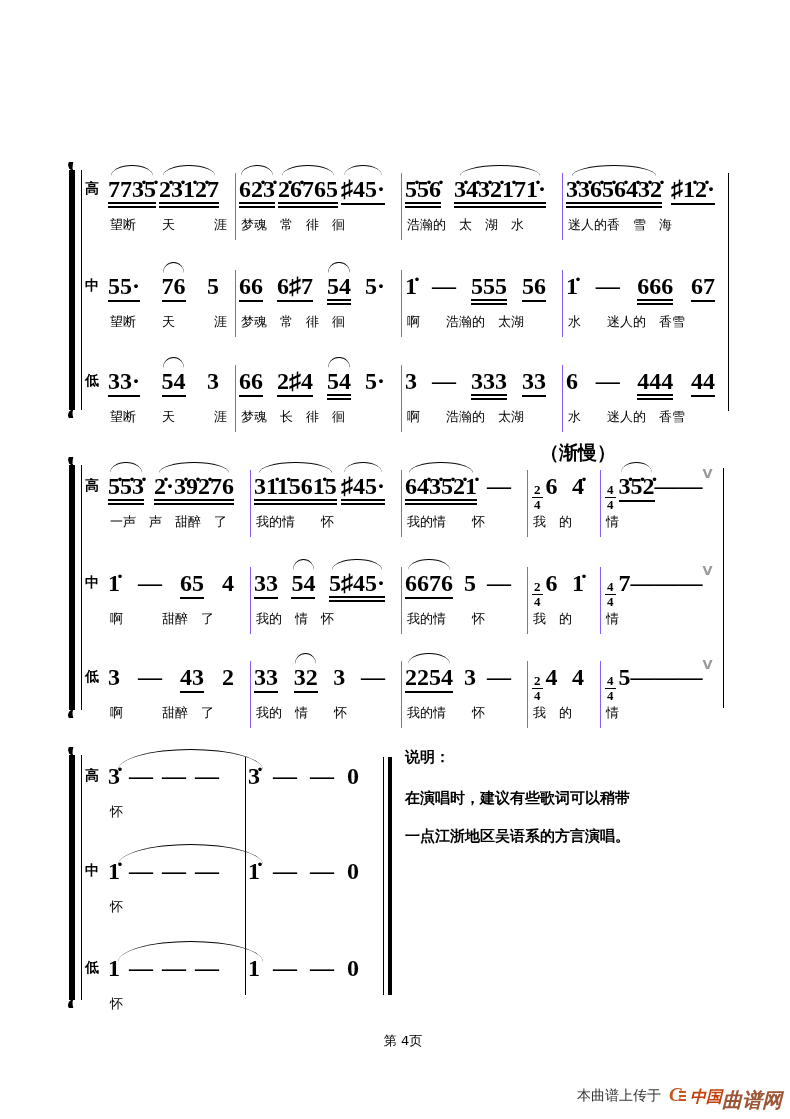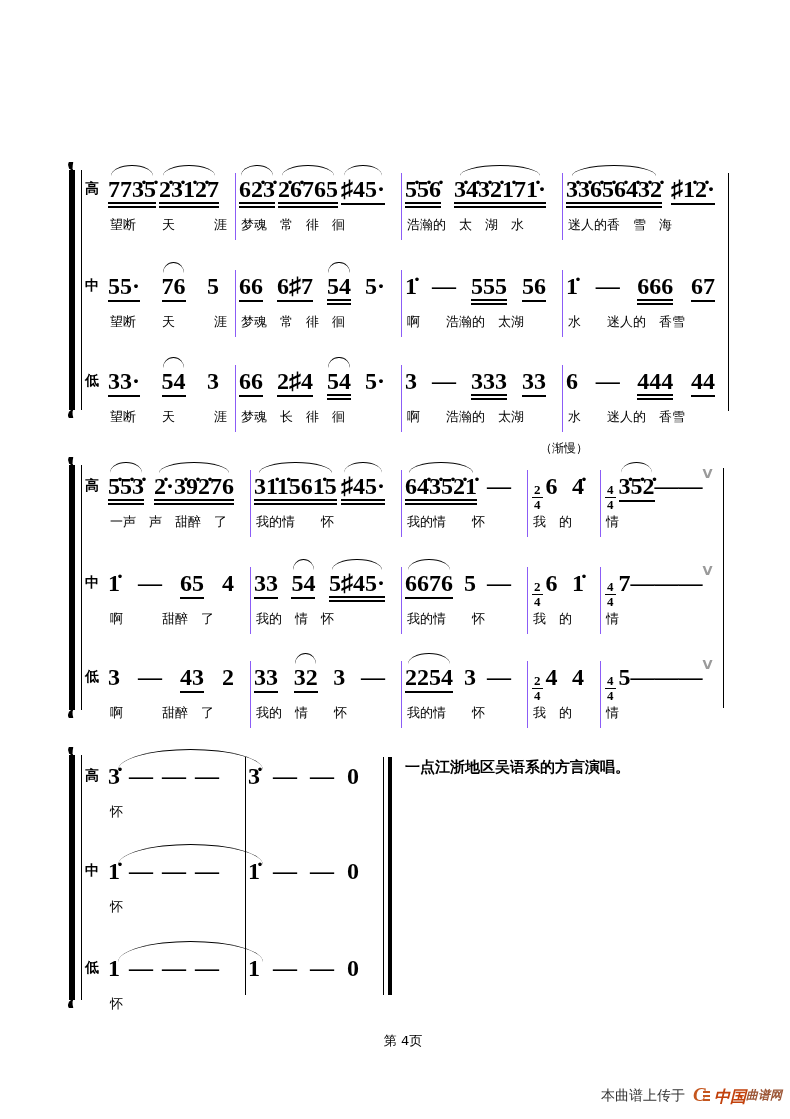--- a/index.html
+++ b/index.html
@@ -42,37 +42,37 @@
   .lyr{height:24px;font-size:13px;padding:9px 0 0 5px;white-space:nowrap;}
 
   .ts{display:flex;flex-direction:column;align-items:center;flex:none;
       font-size:13px;line-height:1.05;padding:2px 0 0 4px;font-weight:bold;}
   .ts i{font-style:normal;display:block;}
   .ts i:first-child{border-bottom:1px solid #000;padding:0 2px;}
 
   .tie{position:absolute;height:20px;border-top:1.5px solid #000;
        border-radius:50% 50% 0 0/100% 100% 0 0;}
 
-  .tempo{position:absolute;font-size:12px;font-weight:normal;}
+  .tempo{position:absolute;font-size:19px;font-weight:bold;}
 
   .notice{position:absolute;left:405px;top:748px;width:300px;}
   .notice .ntitle{font-size:15px;font-weight:bold;margin-bottom:12px;}
   .notice .nline{font-size:15px;font-weight:bold;line-height:38px;white-space:nowrap;}
 
   .pagenum{position:absolute;left:0;top:1032px;width:100%;text-align:center;font-size:13px;padding-left:8px;}
 
   .watermark{position:absolute;right:8px;top:1087px;display:flex;align-items:flex-start;
              font-size:14px;white-space:nowrap;}
   .wm-prefix{color:#333333;margin-right:8px;}
   .wm-logo{position:relative;width:18px;height:18px;margin-right:3px;flex:none;}
   .wm-logo .c{position:absolute;left:0;top:-3px;font:bold italic 19px "Liberation Serif",serif;color:#c4561e;}
   .wm-logo .lines{position:absolute;left:10px;top:4px;width:7px;height:11px;
         background:repeating-linear-gradient(#c4561e 0 1.6px,transparent 1.6px 4px);}
   .wm-bold{color:#c2410c;font-weight:bold;font-size:16px;font-style:italic;}
-  .wm-rest{color:#9c5636;font-weight:bold;font-size:12px;font-style:italic;}
+  .wm-rest{color:#9c5636;font-weight:bold;font-size:20px;font-style:italic;}
 </style>
 </head>
 <body>
 
 <div id="page">
 
   <div class="system" id="sys1">
     <div class="bracket" style="left:69px;top:5px;height:240px"></div>
     <div class="sysline" style="left:81px;top:5px;height:240px"></div>
     <div class="endline" style="left:728px;top:8px;height:238px"></div>
@@ -491,20 +491,22 @@
               <span class="tk">—</span>
               <span class="tk">0</span>
             </span>
           </div>
         <div class="lyr"></div>
       </div>
     </div>
   </div>
 
   <div class="notice">
+    <div class="ntitle">说明：</div>
+    <div class="nline">在演唱时，建议有些歌词可以稍带</div>
     <div class="nline">一点江浙地区吴语系的方言演唱。</div>
   </div>
 
   <div class="pagenum">第 4页</div>
 
   <div class="watermark">
     <span class="wm-prefix">本曲谱上传于</span>
     <span class="wm-logo">
         <span class="c">C</span>
         <span class="lines"></span>

